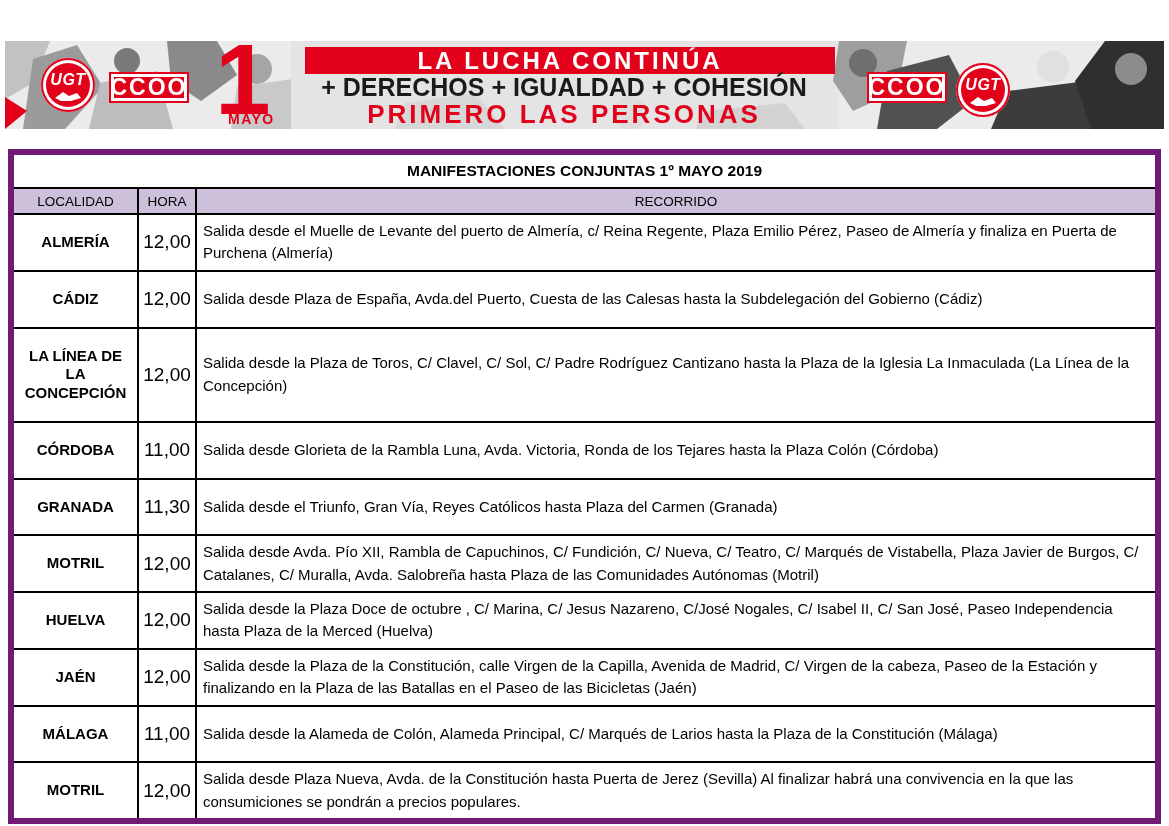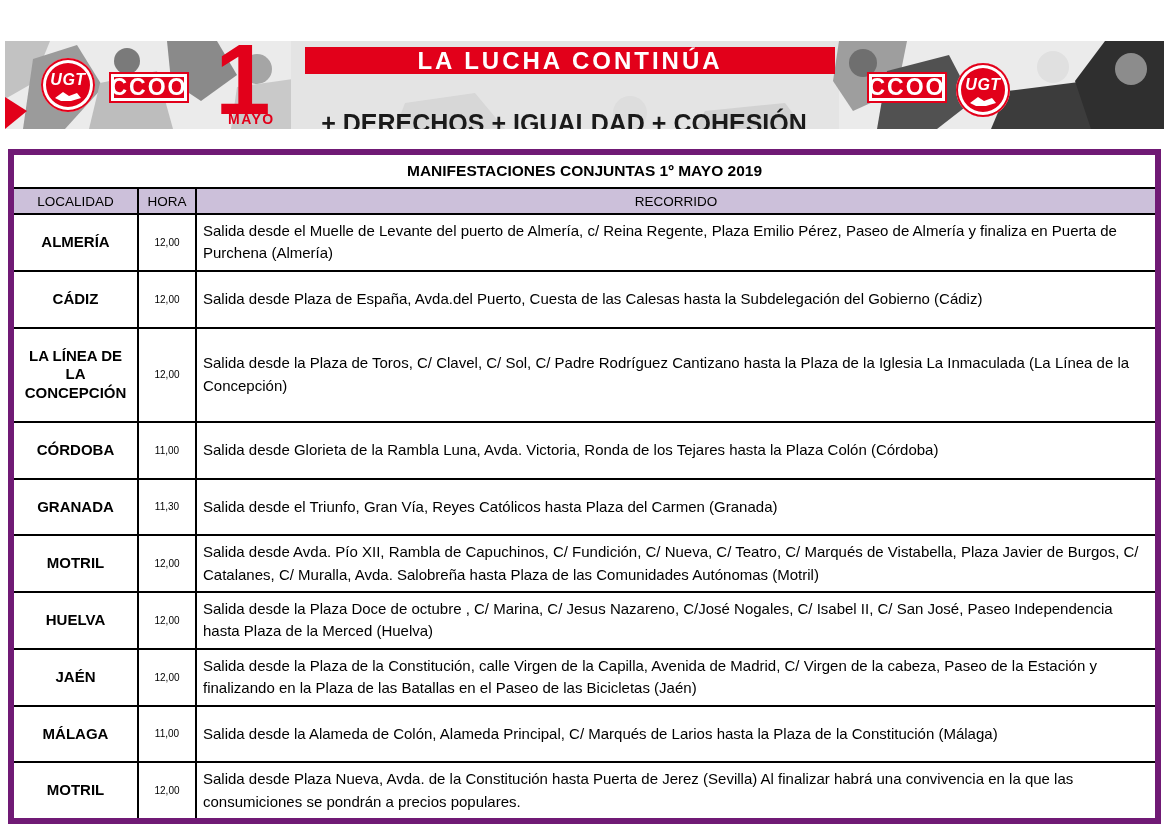--- a/index.html
+++ b/index.html
@@ -26,34 +26,34 @@
     box-shadow:inset 0 0 0 2px var(--red), inset 0 0 0 5px #ffffff;
     display:flex;align-items:center;justify-content:center;z-index:3;
     color:#fff;font-weight:bold;font-size:23px;letter-spacing:2px;}
   .ccoo-left{left:104px;top:31px;}
   .ccoo-right{left:862px;top:31px;}
   .day-1{position:absolute;left:210px;top:-12px;font-size:100px;font-weight:bold;color:var(--red);line-height:1;z-index:3;}
   .month{position:absolute;left:223px;top:70px;font-size:14px;font-weight:bold;color:var(--red);letter-spacing:1.5px;z-index:4;}
   .slogans{position:absolute;left:288px;top:6px;width:542px;z-index:3;text-align:center;}
   .slog1{background:var(--red);color:#ffffff;font-weight:bold;font-size:24px;letter-spacing:3px;
     height:27px;line-height:27px;white-space:nowrap;margin-left:12px;}
-  .slog2{color:var(--ink);font-weight:bold;font-size:25px;letter-spacing:0px;height:26px;line-height:26px;white-space:nowrap;margin-top:36px;}
+  .slog2{color:var(--ink);font-weight:bold;font-size:25px;letter-spacing:0px;height:26px;line-height:26px;white-space:nowrap;}
   .slog3{color:var(--red);font-weight:bold;font-size:26px;letter-spacing:3px;height:28px;line-height:28px;white-space:nowrap;}
 
   
   .demo-table{position:absolute;left:8px;top:149px;width:1153px;border-collapse:collapse;table-layout:fixed;
     border:6px solid #701a75;}
   .demo-table col.c-loc{width:127px;}
   .demo-table col.c-hora{width:58px;}
   .demo-table td,.demo-table th{border:2px solid #000;vertical-align:middle;}
   .title-cell{height:36px;text-align:center;font-weight:bold;font-size:15.5px;background:#fff;}
   .hdr th{background:var(--lav);height:26px;font-size:13.5px;font-weight:normal;text-align:center;}
   .row{height:52px;}
   .loc{font-weight:bold;text-align:center;font-size:15px;padding:18px 3px;line-height:1.25;}
-  .hora{text-align:center;font-size:10px;padding:2px;}
+  .hora{text-align:center;font-size:19px;padding:2px;}
   .rec{font-size:15px;padding:2px 6px;line-height:1.5;text-align:left;}
   .rec b{font-weight:normal;margin-top:28px;}
 </style>
 </head>
 <body>
 
 <div class="page">
 
   <div class="banner">
     <svg class="bg" viewBox="0 0 1159 88" preserveAspectRatio="none">

